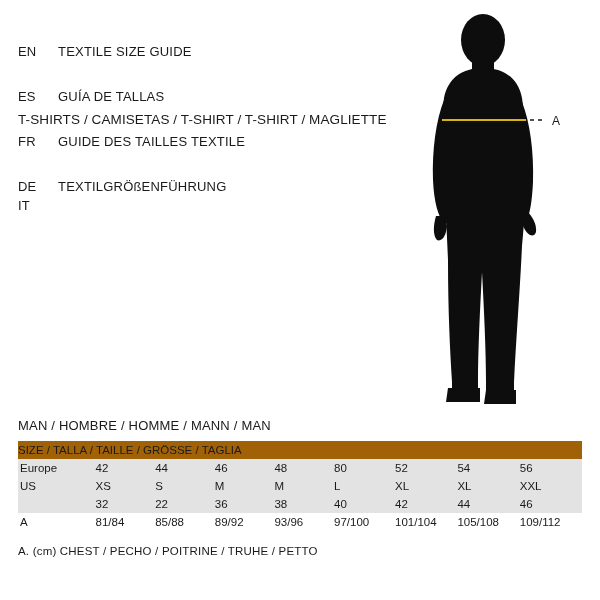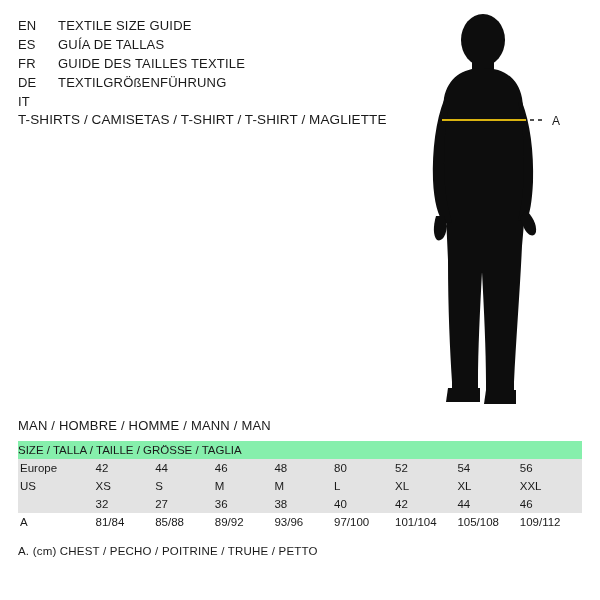--- a/index.html
+++ b/index.html
@@ -35,20 +35,21 @@
     font-size: 13px;
     letter-spacing: 0.2px;
   }
   .lang-code {
     width: 40px;
     flex: 0 0 40px;
     font-size: 13px;
   }
   .lang-text {
     font-size: 13px;
+    margin-top: 26px;
   }
 
   
   .cat-block {
     position: absolute;
     left: 18px;
     top: 110px;
     width: 400px;
   }
   .cat-line {
@@ -91,21 +92,21 @@
     width: 564px;
     border-collapse: collapse;
     font-size: 11.5px;
   }
   table.size-table td, table.size-table th {
     padding: 3px 0 3px 0;
     text-align: left;
     font-weight: normal;
   }
   .row-head td {
-    background: #86efac;
+    background: #a16207;
   }
   .row-shade td {
     background: #e3e3e3;
   }
   .row-plain td {
     background: #ffffff;
   }
   .col-label { width: 86px; padding-left: 2px !important; }
   .cell { width: 68px; }
 
@@ -219,21 +220,21 @@
         <td class="cell">M</td>
         <td class="cell">M</td>
         <td class="cell">L</td>
         <td class="cell">XL</td>
         <td class="cell">XL</td>
         <td class="cell">XXL</td>
       </tr>
       <tr class="row-shade">
         <td class="col-label"></td>
         <td class="cell">32</td>
-        <td class="cell">27</td>
+        <td class="cell">22</td>
         <td class="cell">36</td>
         <td class="cell">38</td>
         <td class="cell">40</td>
         <td class="cell">42</td>
         <td class="cell">44</td>
         <td class="cell">46</td>
       </tr>
       <tr class="row-plain">
         <td class="col-label">A</td>
         <td class="cell">81/84</td>

